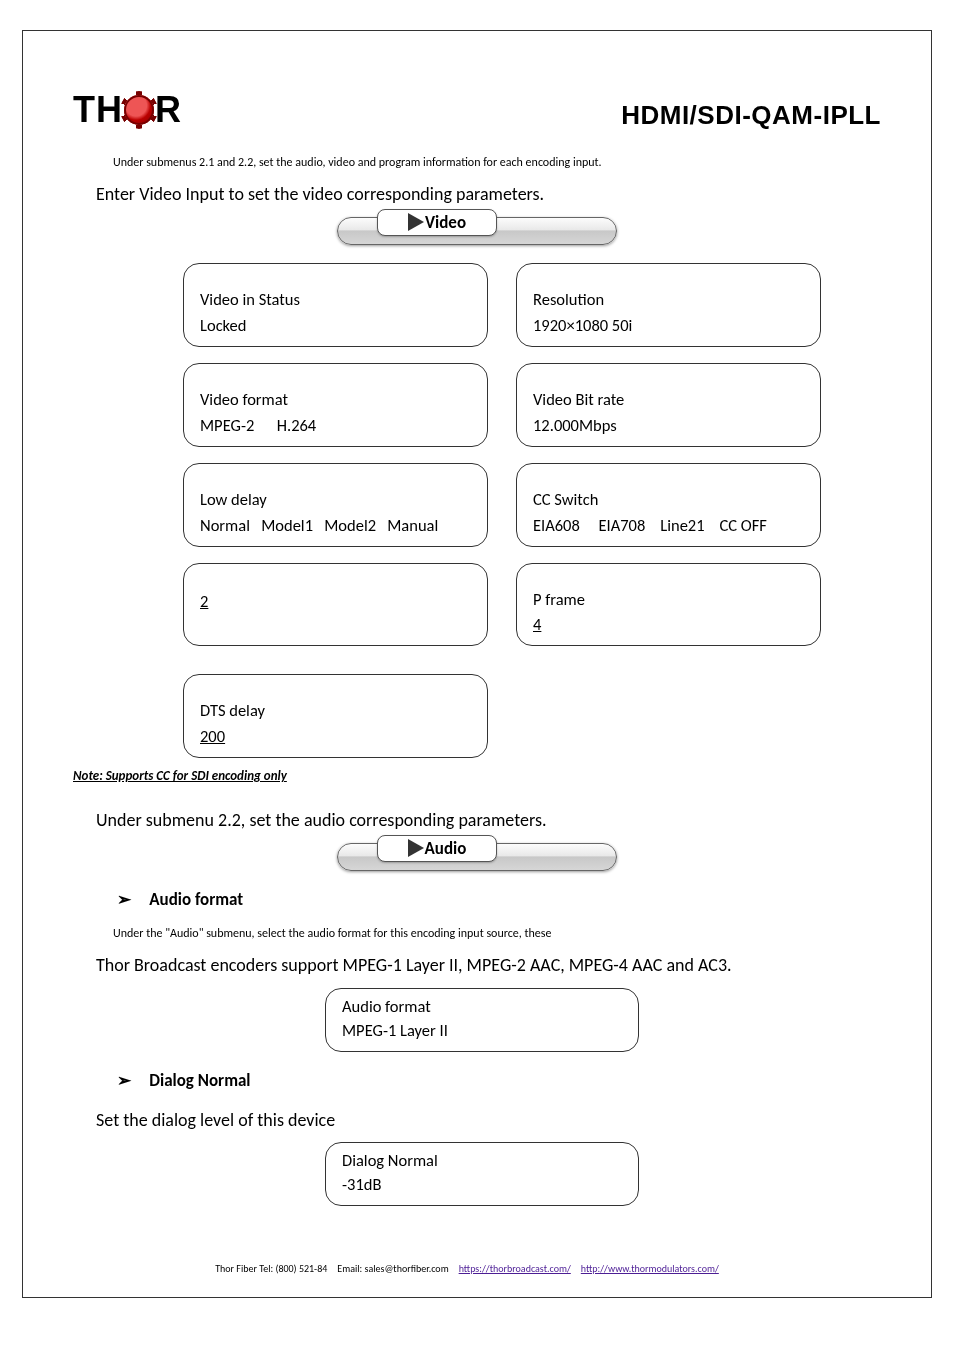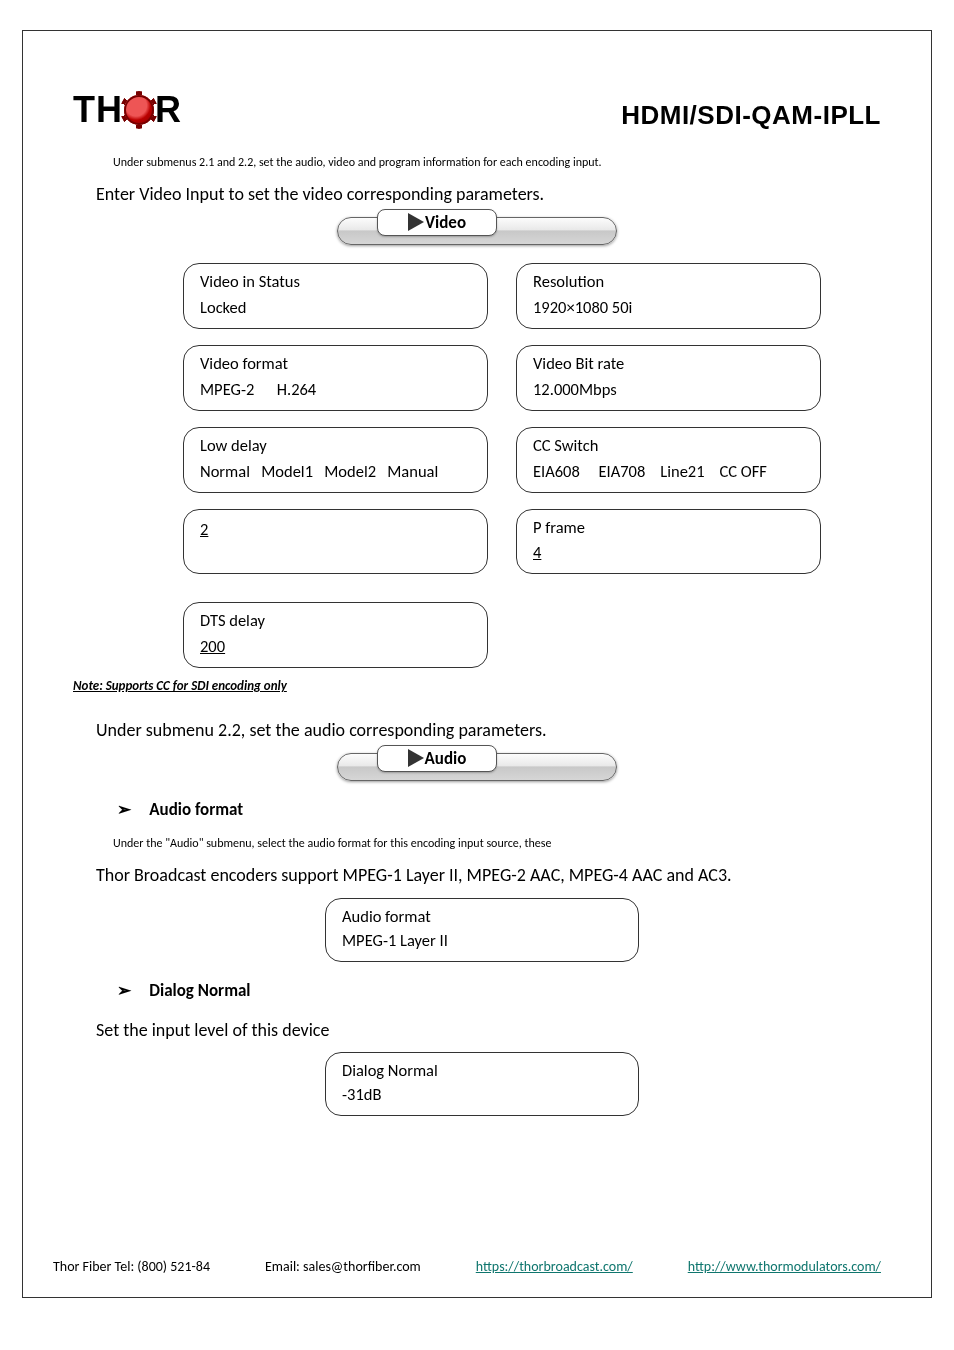--- a/index.html
+++ b/index.html
@@ -124,21 +124,21 @@
   }
   .params-grid {
     display: grid;
     grid-template-columns: 1fr 1fr;
     gap: 16px 28px;
     margin: 18px 60px 10px 110px;
   }
   .param-box {
     border: 1.4px solid #333;
     border-radius: 16px;
-    padding: 6px 16px 8px 16px;
+    padding: 24px 16px 8px 16px;
     font-size: 16.5px;
     line-height: 1.45;
   }
   .param-box .line2 { margin-top: 2px; }
   .single-col { grid-column: 1 / 2; margin-top: 12px; }
   .note {
     font-size: 13px;
     font-weight: bold;
     font-style: italic;
     text-decoration: underline;
@@ -163,26 +163,26 @@
     line-height: 1.45;
     width: 280px;
     margin: 2px auto 0 auto;
     margin-left: 252px;
   }
   .footer {
     position: absolute;
     bottom: 22px;
     left: 30px;
     right: 50px;
-    font-size: 14px;
+    font-size: 10px;
     display: flex;
     gap: 10px;
-    justify-content: space-between;
-  }
-  .footer a { color: #0f766e; }
+    justify-content: center;
+  }
+  .footer a { color: #4c1d95; }
   .u { text-decoration: underline; }
   .menu-button.video .menu-button-label,
   .menu-button.audio .menu-button-label {
     left: 40px;
   }
   .menu-button.video { margin-top: 2px; margin-bottom: 4px; }
   .menu-button.audio { margin-top: 2px; margin-bottom: 6px; }
 </style>
 </head>
 <body>
@@ -270,21 +270,21 @@
   <div class="audio-param-box">
     <div>Audio format</div>
     <div class="line2">MPEG-1 Layer II</div>
   </div>
 
   <div class="bullet-row">
     <span class="chevron">➢</span>
     <span>Dialog Normal</span>
   </div>
 
-  <div class="body-text-noindent">Set the input level of this device</div>
+  <div class="body-text-noindent">Set the dialog level of this device</div>
 
   <div class="audio-param-box">
     <div>Dialog Normal</div>
     <div class="line2">-31dB</div>
   </div>
 
   <div class="footer">
     <span>Thor Fiber Tel: (800) 521-84</span>
     <span>Email: sales@thorfiber.com</span>
     <a href="#">https://thorbroadcast.com/</a>

